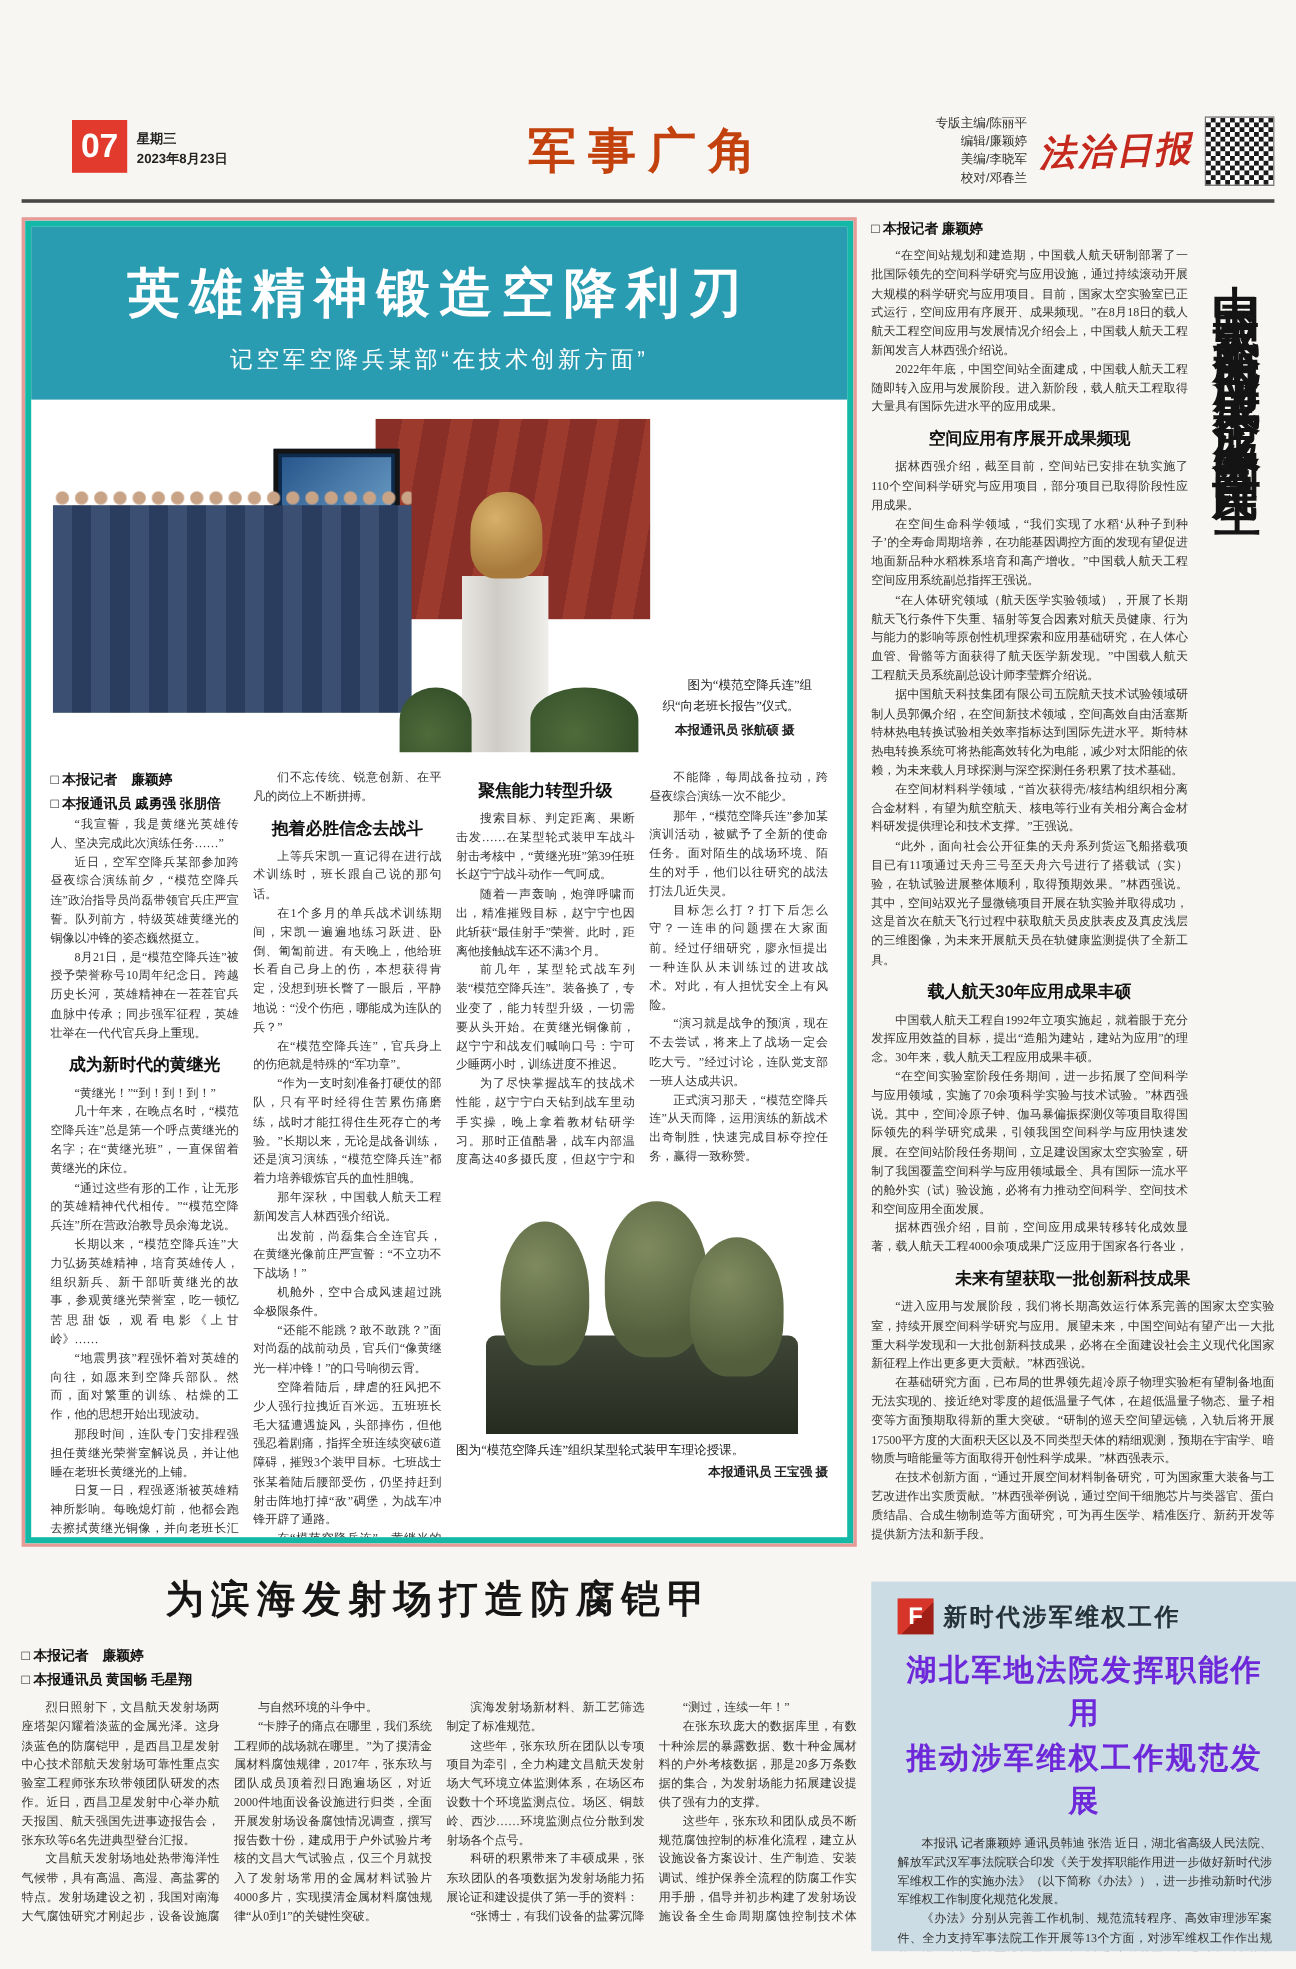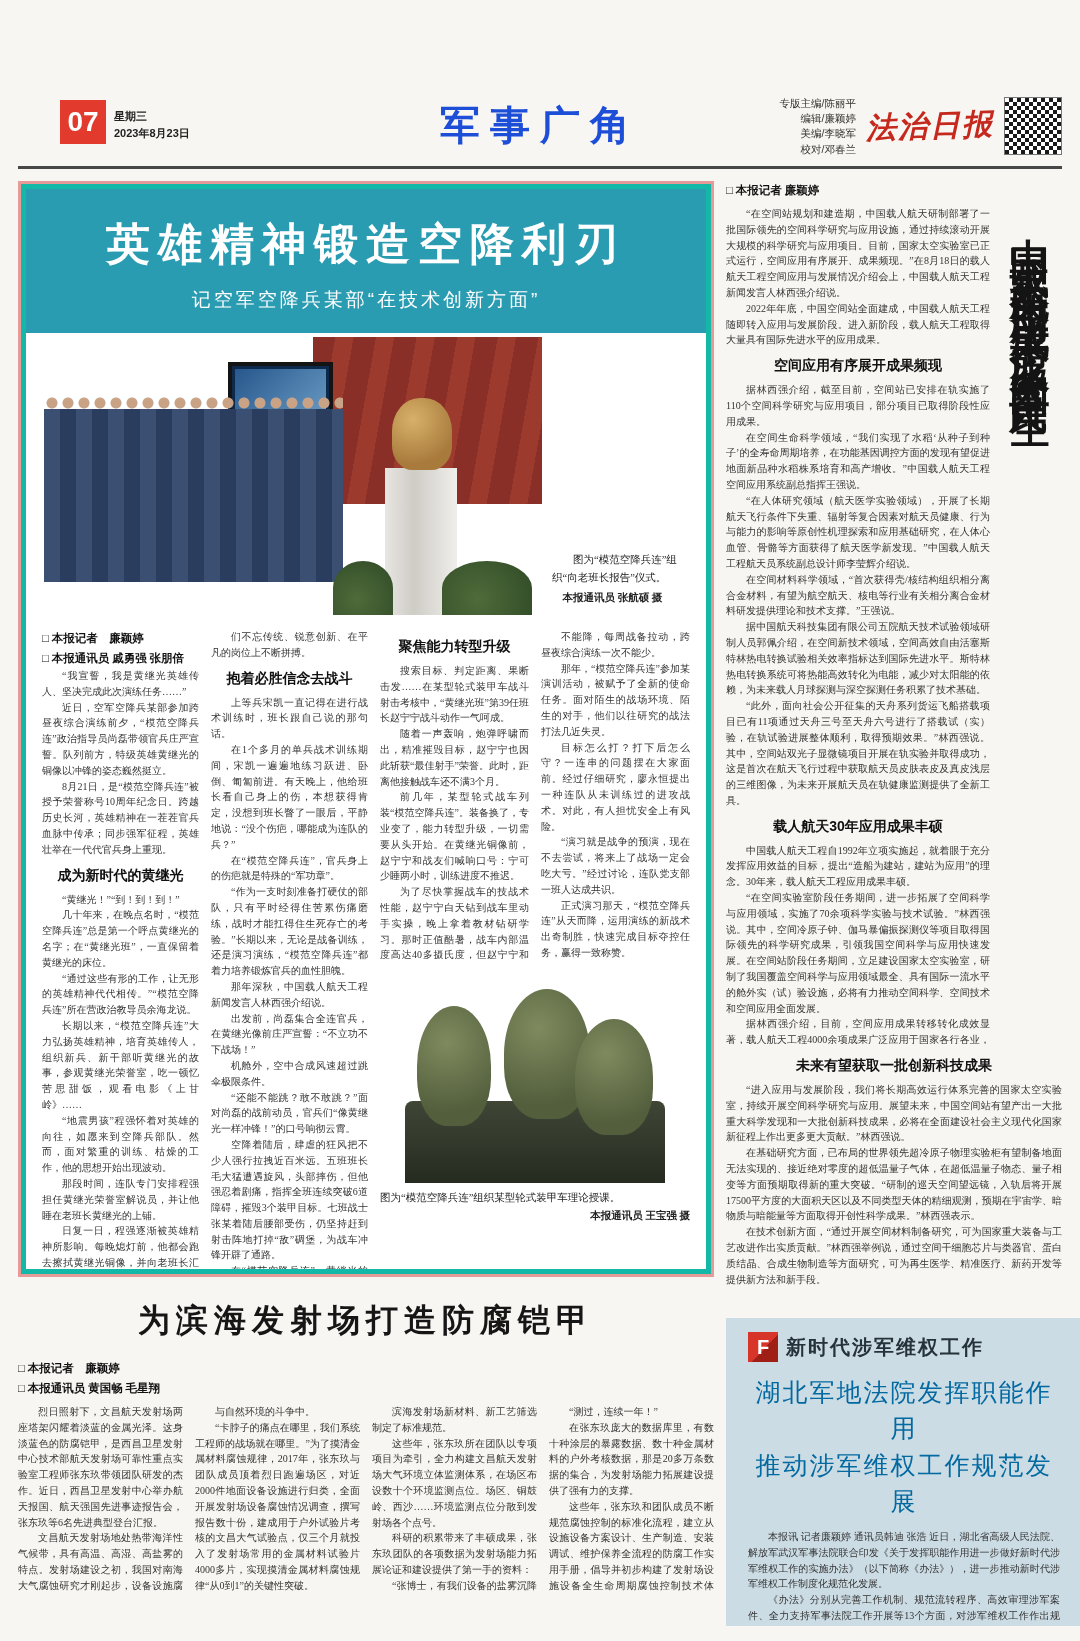--- a/index.html
+++ b/index.html
@@ -7,41 +7,41 @@
   body { background:#f8f6f2; font-family:"Liberation Serif","DejaVu Serif",serif; color:#2b2b2b; }
   .page { padding:96px 18px 0; }
 
   
   .header { position:relative; height:64px; }
   .hdr-left { position:absolute; left:14px; top:4px; display:flex; gap:8px; align-items:flex-start;padding-left:28px; }
   .pagenum { width:46px; height:44px; background:#e23b2e; color:#fff; font-family:"Liberation Sans",sans-serif;
              font-weight:bold; font-size:28px; display:flex; align-items:center; justify-content:center; }
   .dateblk { font-family:"Liberation Sans",sans-serif; font-size:11px; line-height:1.5; padding-top:8px; color:#222; font-weight:bold; }
   .section-title { position:absolute; left:50%; top:2px; transform:translateX(-50%);
-             font-family:"Liberation Sans",sans-serif; font-weight:900; font-size:40px; letter-spacing:10px; color:#1d4ed8; white-space:nowrap; }
+             font-family:"Liberation Sans",sans-serif; font-weight:900; font-size:40px; letter-spacing:10px; color:#c2410c; white-space:nowrap; }
   .hdr-right { position:absolute; right:0; top:0; display:flex; gap:10px; align-items:center; }
   .credits { text-align:right; font-size:10.5px; line-height:1.45; color:#333; font-family:"Liberation Sans",sans-serif; }
   .masthead { color:#c5281c; font-size:30px; font-weight:bold; font-style:italic; letter-spacing:2px;
              transform:rotate(-2deg); white-space:nowrap; }
   .qr { width:58px; height:58px; border:1px solid #777;
         background: repeating-conic-gradient(#1a1a1a 0% 25%, #ffffff 0% 50%); background-size:8px 8px; }
   .rule { height:3px; background:#474747; margin-top:6px; }
 
   
   .content { display:flex; gap:12px; margin-top:12px; }
   .left-col { width:696px; }
   .right-col { flex:1; min-width:0; }
 
   
   .main-box { border:3px solid #e79b98; }
   .main-box-in { border:5px solid #14b8a6; background:#fff; }
   .m-head { background:#2a9cb2; text-align:center; padding:26px 8px 20px; }
   .m-title { color:#fff; font-family:"Liberation Sans",sans-serif; font-weight:700; font-size:44px; letter-spacing:8px; }
   .m-sub { color:#fff; font-family:"Liberation Sans",sans-serif; font-size:19px; letter-spacing:3px; margin-top:13px; }
-  .photo-row { display:flex; gap:10px; padding:4px 18px 6px; }
+  .photo-row { display:flex; gap:10px; padding:16px 18px 6px; }
   .photo1 { position:relative; width:498px; height:278px; overflow:hidden;
             background:linear-gradient(180deg,#69302c 0%,#7c3a34 40%,#b4a astonish 0,#b5a388 58%,#cfc3a8 100%); }
   .ph-flags { position:absolute; right:0; top:0; width:46%; height:60%;
             background:repeating-linear-gradient(100deg,#8a2f27 0 22px,#9c3a2e 22px 40px); }
   .ph-screen { position:absolute; left:37%; top:9%; width:21%; height:27%; background:#0d2a4d; border:4px solid #141414; }
   .ph-screen i { position:absolute; inset:3px; background:linear-gradient(135deg,#27578c,#6fa0c8); display:block; }
   .ph-troops { position:absolute; left:0; top:26%; width:60%; height:62%;
             background:repeating-linear-gradient(90deg,#3a4f72 0 16px,#2b3d5e 16px 32px);
             }
   .ph-heads { position:absolute; left:0; top:20%; width:60%; height:18%;
@@ -97,22 +97,22 @@
              line-height:64px; color:#141414; }
   .s-wide { margin-top:4px; height:258px; overflow:hidden; }
 
   
   .law-box { margin-top:12px; margin-right:-18px; background:#ccdce4; padding:14px 20px 10px 22px; height:308px; overflow:hidden; }
   .badge { display:flex; align-items:center; gap:8px; margin-bottom:12px; }
   .cube-icon { width:30px; height:30px; background:linear-gradient(135deg,#d8352a 0 55%,#9f1f16 55%); color:#fff;
              font-family:"Liberation Sans",sans-serif; font-weight:900; font-size:20px;
              display:flex; align-items:center; justify-content:center; }
   .badge-label { font-family:"Liberation Sans",sans-serif; font-size:20px; font-weight:bold; letter-spacing:2px; color:#26323a; }
-  .law-title { text-align:center; font-family:"Liberation Sans",sans-serif; font-weight:400; font-size:25px;
-             letter-spacing:2px; color:#0369a1; line-height:1.45; margin-bottom:10px; }
+  .law-title { text-align:center; font-family:"Liberation Sans",sans-serif; font-weight:700; font-size:25px;
+             letter-spacing:2px; color:#6d28d9; line-height:1.45; margin-bottom:10px; }
   .law-box .para { font-size:10px; }
 </style>
 </head>
 <body>
 
 <div class="page">
 
   <div class="header">
     <div class="hdr-left">
       <div class="pagenum">07</div>
@@ -261,22 +261,22 @@
       <div>
         <div class="s-byline">□ 本报记者 廉颖婷</div>
         <div class="s-top">
           <div class="s-text">
               <p class="para">“在空间站规划和建造期，中国载人航天研制部署了一批国际领先的空间科学研究与应用设施，通过持续滚动开展大规模的科学研究与应用项目。目前，国家太空实验室已正式运行，空间应用有序展开、成果频现。”在8月18日的载人航天工程空间应用与发展情况介绍会上，中国载人航天工程新闻发言人林西强介绍说。</p>
               <p class="para">2022年年底，中国空间站全面建成，中国载人航天工程随即转入应用与发展阶段。进入新阶段，载人航天工程取得大量具有国际先进水平的应用成果。</p>
               <h3 class="subhead">空间应用有序展开成果频现</h3>
               <p class="para">据林西强介绍，截至目前，空间站已安排在轨实施了110个空间科学研究与应用项目，部分项目已取得阶段性应用成果。</p>
               <p class="para">在空间生命科学领域，“我们实现了水稻‘从种子到种子’的全寿命周期培养，在功能基因调控方面的发现有望促进地面新品种水稻株系培育和高产增收。”中国载人航天工程空间应用系统副总指挥王强说。</p>
               <p class="para">“在人体研究领域（航天医学实验领域），开展了长期航天飞行条件下失重、辐射等复合因素对航天员健康、行为与能力的影响等原创性机理探索和应用基础研究，在人体心血管、骨骼等方面获得了航天医学新发现。”中国载人航天工程航天员系统副总设计师李莹辉介绍说。</p>
+              <p class="para">据中国航天科技集团有限公司五院航天技术试验领域研制人员郭佩介绍，在空间新技术领域，空间高效自由活塞斯特林热电转换试验相关效率指标达到国际先进水平。斯特林热电转换系统可将热能高效转化为电能，减少对太阳能的依赖，为未来载人月球探测与深空探测任务积累了技术基础。</p>
               <p class="para">在空间材料科学领域，“首次获得壳/核结构组织相分离合金材料，有望为航空航天、核电等行业有关相分离合金材料研发提供理论和技术支撑。”王强说。</p>
-              <p class="para">据中国航天科技集团有限公司五院航天技术试验领域研制人员郭佩介绍，在空间新技术领域，空间高效自由活塞斯特林热电转换试验相关效率指标达到国际先进水平。斯特林热电转换系统可将热能高效转化为电能，减少对太阳能的依赖，为未来载人月球探测与深空探测任务积累了技术基础。</p>
               <p class="para">“此外，面向社会公开征集的天舟系列货运飞船搭载项目已有11项通过天舟三号至天舟六号进行了搭载试（实）验，在轨试验进展整体顺利，取得预期效果。”林西强说。其中，空间站双光子显微镜项目开展在轨实验并取得成功，这是首次在航天飞行过程中获取航天员皮肤表皮及真皮浅层的三维图像，为未来开展航天员在轨健康监测提供了全新工具。</p>
               <h3 class="subhead">载人航天30年应用成果丰硕</h3>
               <p class="para">中国载人航天工程自1992年立项实施起，就着眼于充分发挥应用效益的目标，提出“造船为建站，建站为应用”的理念。30年来，载人航天工程应用成果丰硕。</p>
               <p class="para">“在空间实验室阶段任务期间，进一步拓展了空间科学与应用领域，实施了70余项科学实验与技术试验。”林西强说。其中，空间冷原子钟、伽马暴偏振探测仪等项目取得国际领先的科学研究成果，引领我国空间科学与应用快速发展。在空间站阶段任务期间，立足建设国家太空实验室，研制了我国覆盖空间科学与应用领域最全、具有国际一流水平的舱外实（试）验设施，必将有力推动空间科学、空间技术和空间应用全面发展。</p>
               <p class="para">据林西强介绍，目前，空间应用成果转移转化成效显著，载人航天工程4000余项成果广泛应用于国家各行各业，服务国计民生。</p>
             </div>
           <div class="v-title">中国载人航天应用成果广泛服务国计民生</div>
         </div>
         <div class="s-wide">
             <h3 class="subhead">未来有望获取一批创新科技成果</h3>

